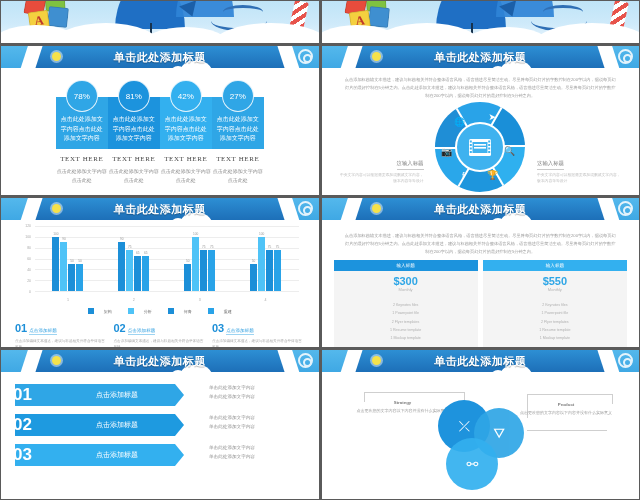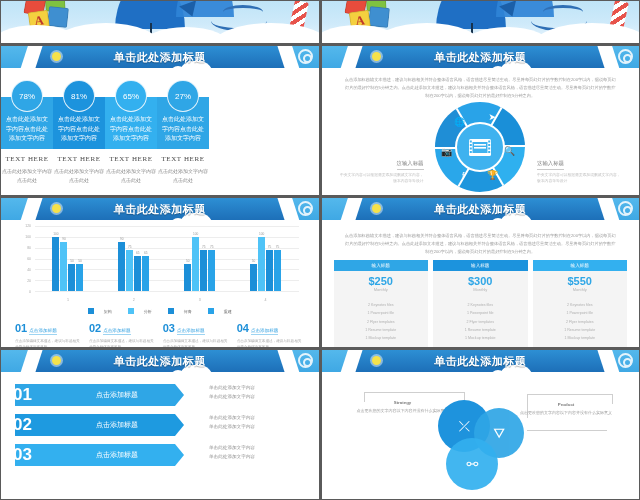--- a/index.html
+++ b/index.html
@@ -132,21 +132,21 @@
   .hdr .rays {
     position: absolute; right: 22px; top: 2px; width: 16px; height: 16px; z-index: 6;
   }
   .hdr .rays i {
     position:absolute; left:7px; top:0; width:1px; height:6px; background:#fff; opacity:.85;
   }
 
   
   .pct-row {
     position: absolute; top: 34px; left: 0; right: 0;
-    display: flex; justify-content: flex-start; 
+    display: flex; justify-content: center; 
   }
   .pct-card { width: 52px; text-align: center; }
   .pct-bubble {
     width: 32px; height: 32px; border-radius: 50%;
     margin: 0 auto; color: #fff; font-size: 8px;
     display: flex; align-items: center; justify-content: center;
     border: 1px solid rgba(255,255,255,.85);
     position: relative; z-index: 3;
   }
   .pct-body {
@@ -371,21 +371,21 @@
         <div class="pct-title">TEXT HERE</div>
         <div class="pct-desc">点击此处添加文字内容点击此处</div>
       </div>
       <div class="pct-card">
         <div class="pct-bubble" style="background:#1c93dd">81%</div>
         <div class="pct-body" style="background:#1c93dd">点击此处添加文字内容点击此处添加文字内容</div>
         <div class="pct-title">TEXT HERE</div>
         <div class="pct-desc">点击此处添加文字内容点击此处</div>
       </div>
       <div class="pct-card">
-        <div class="pct-bubble" style="background:#33b0ef">65%</div>
+        <div class="pct-bubble" style="background:#33b0ef">42%</div>
         <div class="pct-body" style="background:#33b0ef">点击此处添加文字内容点击此处添加文字内容</div>
         <div class="pct-title">TEXT HERE</div>
         <div class="pct-desc">点击此处添加文字内容点击此处</div>
       </div>
       <div class="pct-card">
         <div class="pct-bubble" style="background:#2fa6e6">27%</div>
         <div class="pct-body" style="background:#2fa6e6">点击此处添加文字内容点击此处添加文字内容</div>
         <div class="pct-title">TEXT HERE</div>
         <div class="pct-desc">点击此处添加文字内容点击此处</div>
       </div>
@@ -595,59 +595,40 @@
         </div>
         <div class="num-txt">点击添加编辑文本描述，建议与标题相关并符合整体语言风格</div>
       </div>
       <div class="num-col">
         <div class="num-head">
           <span class="num-big">03</span>
           <span class="num-ttl">点击添加标题</span>
         </div>
         <div class="num-txt">点击添加编辑文本描述，建议与标题相关并符合整体语言风格</div>
       </div>
-      <div class="num-col">
-        <div class="num-head">
-          <span class="num-big">04</span>
-          <span class="num-ttl">点击添加标题</span>
-        </div>
-        <div class="num-txt">点击添加编辑文本描述，建议与标题相关并符合整体语言风格</div>
-      </div>
     </div>
   </div>
 
   <div class="slide">
     <div class="hdr">
       <div class="band"></div>
       <div class="sun"></div>
       <div class="cloud-w"></div>
       <div class="rays">
           <i style="transform:rotate(0deg)"></i>
           <i style="transform:rotate(40deg)"></i>
           <i style="transform:rotate(-40deg)"></i>
         </div>
       <div class="swirl"></div>
       <div class="title">单击此处添加标题</div>
     </div>
 
     <div class="body-para" style="top:34px">点击添加标题输文本描述，建议与标题相关并符合整体语言风格，语言描述尽量简洁生动。尽量将每页幻灯片的字数控制在200字以内，据说每页幻灯片的最好控制在5分钟之内。点击此处添加文本描述，建议与标题相关并符合整体语言风格，语言描述尽量简洁生动。尽量将每页幻灯片的字数控制在200字以内，据说每页幻灯片的最好控制在5分钟之内。</div>
 
     <div class="price-row" id="pricerow">
-        <div class="pcard">
-          <div class="ph">输入标题</div>
-          <div class="pp">$250</div>
-          <div class="pm">Monthly</div>
-          <ul>
-            <li>2 Keynotes files</li>
-            <li>1 Powerpoint file</li>
-            <li>2 Flyer templates</li>
-            <li>1 Resume template</li>
-            <li>1 Mockup template</li>
-          </ul>
-        </div>
         <div class="pcard alt">
           <div class="ph">输入标题</div>
           <div class="pp">$300</div>
           <div class="pm">Monthly</div>
           <ul>
             <li>2 Keynotes files</li>
             <li>1 Powerpoint file</li>
             <li>2 Flyer templates</li>
             <li>1 Resume template</li>
             <li>1 Mockup template</li>

